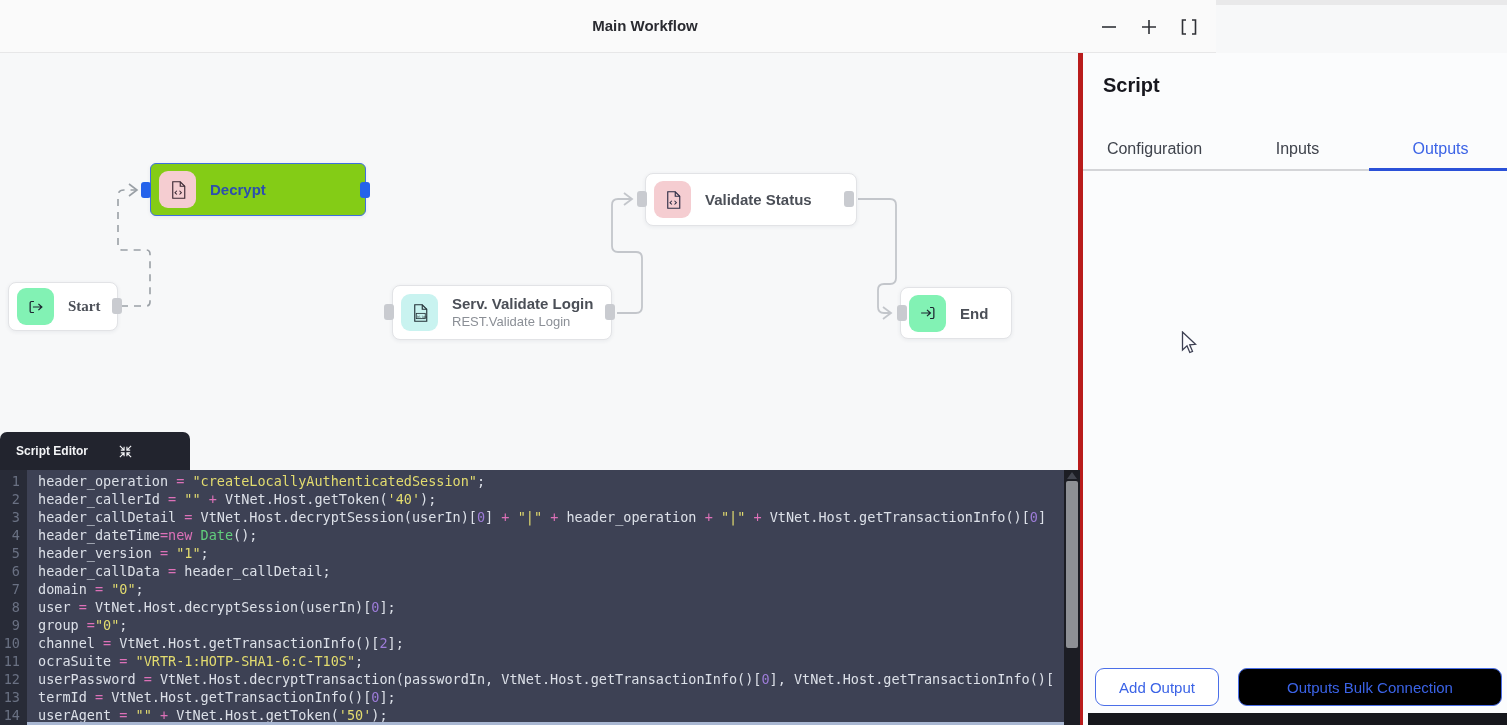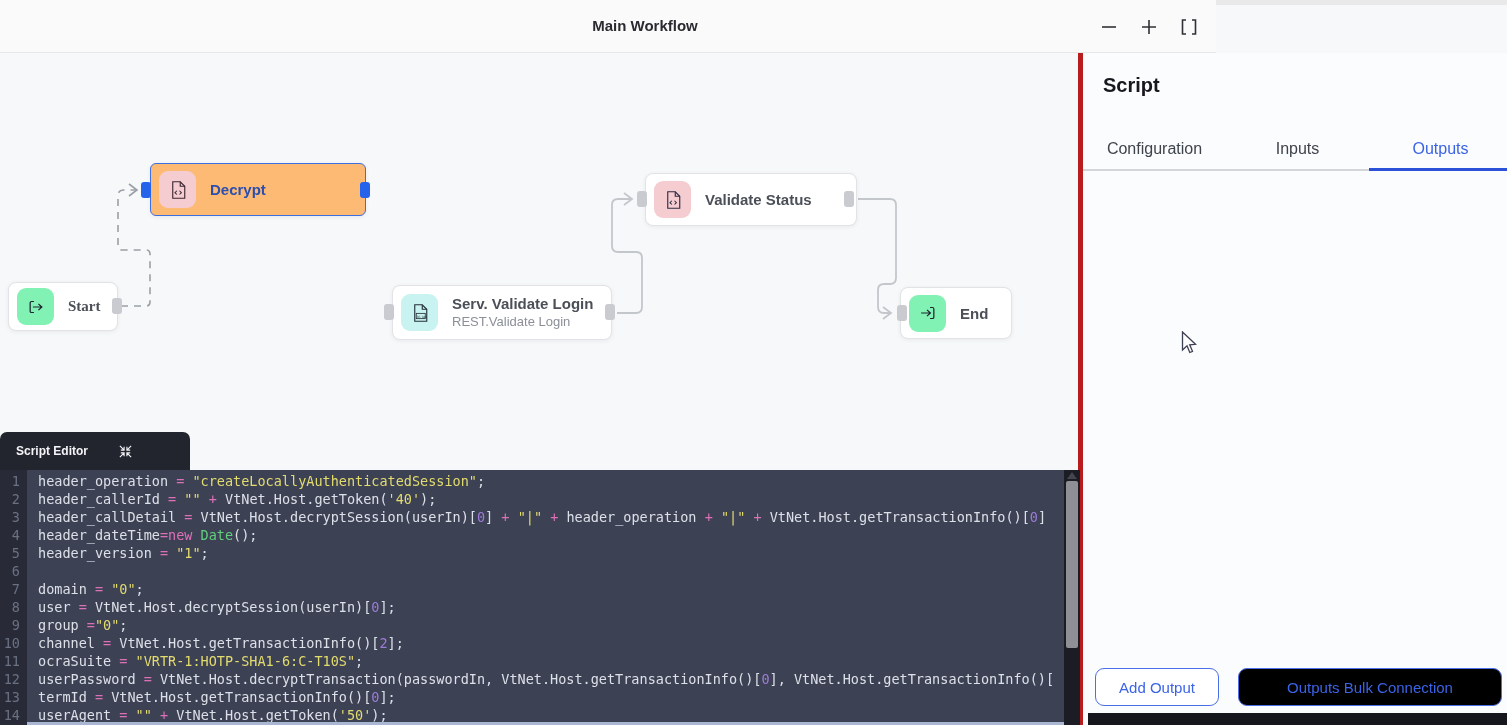--- a/index.html
+++ b/index.html
@@ -18,21 +18,21 @@
 
   
   .canvas { position:absolute; left:0; top:53px; width:1077px; height:672px; background:#f7f8f9; }
   .connectors { position:absolute; left:0; top:0; width:1077px; height:672px; pointer-events:none; }
 
   .node { position:absolute; display:flex; align-items:center; background:#ffffff; border:1px solid #e2e3e6; border-radius:8px; box-shadow:0 1px 4px rgba(30,40,70,.07); padding:0 14px 0 8px; }
   .node .nicon { width:37px; height:37px; border-radius:9px; display:flex; align-items:center; justify-content:center; flex:0 0 auto; margin-right:14px; }
   .node .nlabel { font-size:15px; font-weight:600; color:#4b4f57; white-space:nowrap; }
   .node-start  { left:8px;   top:229px; width:110px; height:49px;font-family:Liberation Serif, serif; }
   .node-end    { left:900px; top:234px; width:112px; height:52px; }
-  .node-decrypt{ left:150px; top:110px; width:216px; height:53px; background:#fdba74; border:1.5px solid #3e6fe0; border-radius:6px; }
+  .node-decrypt{ left:150px; top:110px; width:216px; height:53px; background:#84cc16; border:1.5px solid #3e6fe0; border-radius:6px; }
   .node-decrypt .nlabel { color:#2c4fae; }
   .node-svl    { left:392px; top:232px; width:220px; height:55px; }
   .node-vs     { left:645px; top:120px; width:212px; height:53px; }
   .nicon-green { background:#82f2b4; }
   .nicon-pink  { background:#f5cdd1; }
   .nicon-cyan  { background:#c9f3f0; }
   .ntext { display:flex; flex-direction:column; line-height:1.25; }
   .nsub { font-size:13px; color:#8b8f96; font-weight:400; white-space:nowrap; }
 
   .handle { position:absolute; width:10px; height:16px; border-radius:3px; background:#c9cbd0; }
@@ -218,21 +218,21 @@
       </button>
     </div>
     <div class="editor-body">
       <div class="gutter-bg"></div>
       <div class="code-lines">
           <div class="cline"><span class="ln">1</span><span class="ccode"><span class="tk-i">header_operation</span><span class="tk-p"> </span><span class="tk-o">=</span><span class="tk-p"> </span><span class="tk-s">"createLocallyAuthenticatedSession"</span><span class="tk-p">;</span></span></div>
           <div class="cline"><span class="ln">2</span><span class="ccode"><span class="tk-i">header_callerId</span><span class="tk-p"> </span><span class="tk-o">=</span><span class="tk-p"> </span><span class="tk-s">""</span><span class="tk-p"> </span><span class="tk-o">+</span><span class="tk-p"> </span><span class="tk-i">VtNet.Host.getToken(</span><span class="tk-s">'40'</span><span class="tk-p">);</span></span></div>
           <div class="cline"><span class="ln">3</span><span class="ccode"><span class="tk-i">header_callDetail</span><span class="tk-p"> </span><span class="tk-o">=</span><span class="tk-p"> </span><span class="tk-i">VtNet.Host.decryptSession(userIn)[</span><span class="tk-n">0</span><span class="tk-p">] </span><span class="tk-o">+</span><span class="tk-p"> </span><span class="tk-s">"|"</span><span class="tk-p"> </span><span class="tk-o">+</span><span class="tk-p"> </span><span class="tk-i">header_operation</span><span class="tk-p"> </span><span class="tk-o">+</span><span class="tk-p"> </span><span class="tk-s">"|"</span><span class="tk-p"> </span><span class="tk-o">+</span><span class="tk-p"> </span><span class="tk-i">VtNet.Host.getTransactionInfo()[</span><span class="tk-n">0</span><span class="tk-p">]</span></span></div>
           <div class="cline"><span class="ln">4</span><span class="ccode"><span class="tk-i">header_dateTime</span><span class="tk-o">=</span><span class="tk-k">new</span><span class="tk-p"> </span><span class="tk-c">Date</span><span class="tk-p">();</span></span></div>
           <div class="cline"><span class="ln">5</span><span class="ccode"><span class="tk-i">header_version</span><span class="tk-p"> </span><span class="tk-o">=</span><span class="tk-p"> </span><span class="tk-s">"1"</span><span class="tk-p">;</span></span></div>
-          <div class="cline"><span class="ln">6</span></div>
+          <div class="cline"><span class="ln">6</span><span class="ccode"><span class="tk-i">header_callData</span><span class="tk-p"> </span><span class="tk-o">=</span><span class="tk-p"> </span><span class="tk-i">header_callDetail</span><span class="tk-p">;</span></span></div>
           <div class="cline"><span class="ln">7</span><span class="ccode"><span class="tk-i">domain</span><span class="tk-p"> </span><span class="tk-o">=</span><span class="tk-p"> </span><span class="tk-s">"0"</span><span class="tk-p">;</span></span></div>
           <div class="cline"><span class="ln">8</span><span class="ccode"><span class="tk-i">user</span><span class="tk-p"> </span><span class="tk-o">=</span><span class="tk-p"> </span><span class="tk-i">VtNet.Host.decryptSession(userIn)[</span><span class="tk-n">0</span><span class="tk-p">];</span></span></div>
           <div class="cline"><span class="ln">9</span><span class="ccode"><span class="tk-i">group</span><span class="tk-p"> </span><span class="tk-o">=</span><span class="tk-s">"0"</span><span class="tk-p">;</span></span></div>
           <div class="cline"><span class="ln">10</span><span class="ccode"><span class="tk-i">channel</span><span class="tk-p"> </span><span class="tk-o">=</span><span class="tk-p"> </span><span class="tk-i">VtNet.Host.getTransactionInfo()[</span><span class="tk-n">2</span><span class="tk-p">];</span></span></div>
           <div class="cline"><span class="ln">11</span><span class="ccode"><span class="tk-i">ocraSuite</span><span class="tk-p"> </span><span class="tk-o">=</span><span class="tk-p"> </span><span class="tk-s">"VRTR-1:HOTP-SHA1-6:C-T10S"</span><span class="tk-p">;</span></span></div>
           <div class="cline"><span class="ln">12</span><span class="ccode"><span class="tk-i">userPassword</span><span class="tk-p"> </span><span class="tk-o">=</span><span class="tk-p"> </span><span class="tk-i">VtNet.Host.decryptTransaction(passwordIn, VtNet.Host.getTransactionInfo()[</span><span class="tk-n">0</span><span class="tk-p">], </span><span class="tk-i">VtNet.Host.getTransactionInfo()[</span></span></div>
           <div class="cline"><span class="ln">13</span><span class="ccode"><span class="tk-i">termId</span><span class="tk-p"> </span><span class="tk-o">=</span><span class="tk-p"> </span><span class="tk-i">VtNet.Host.getTransactionInfo()[</span><span class="tk-n">0</span><span class="tk-p">];</span></span></div>
           <div class="cline"><span class="ln">14</span><span class="ccode"><span class="tk-i">userAgent</span><span class="tk-p"> </span><span class="tk-o">=</span><span class="tk-p"> </span><span class="tk-s">""</span><span class="tk-p"> </span><span class="tk-o">+</span><span class="tk-p"> </span><span class="tk-i">VtNet.Host.getToken(</span><span class="tk-s">'50'</span><span class="tk-p">);</span></span></div>
         </div>
       <div class="vscroll">

